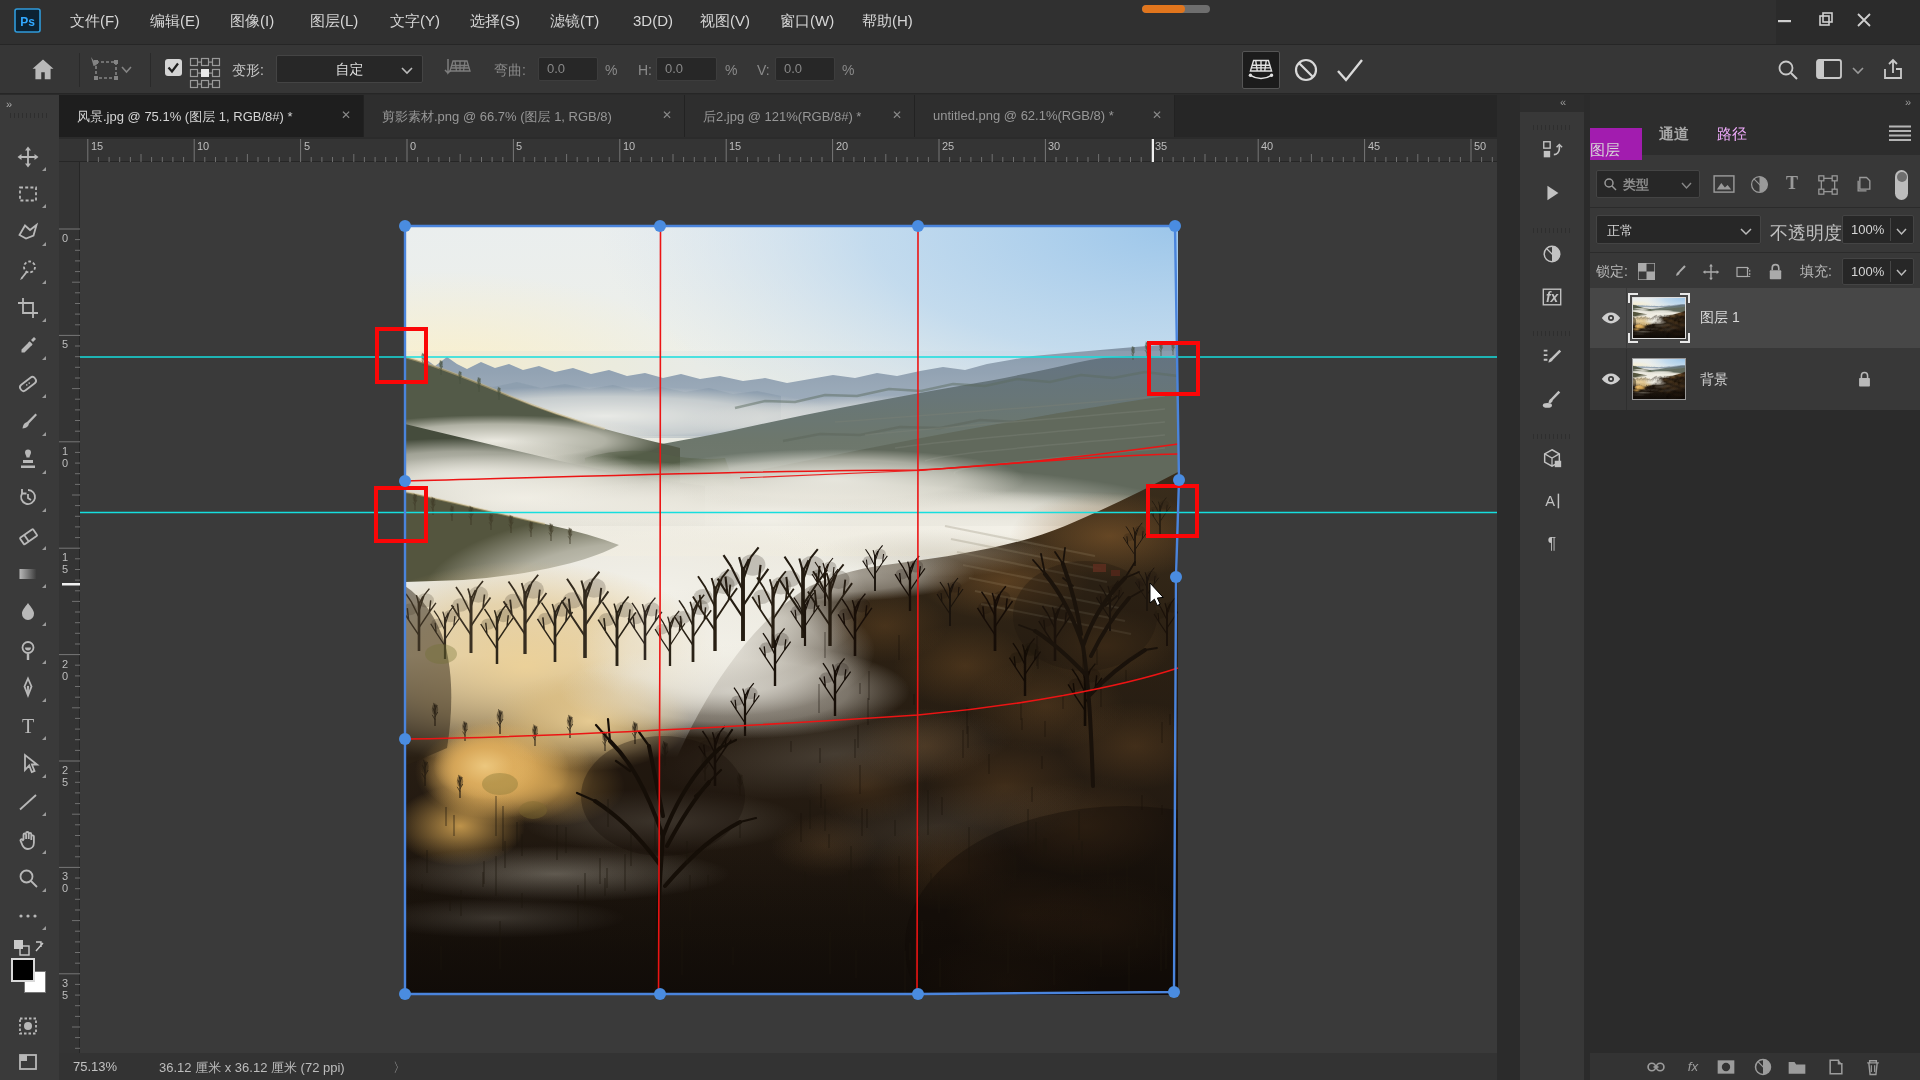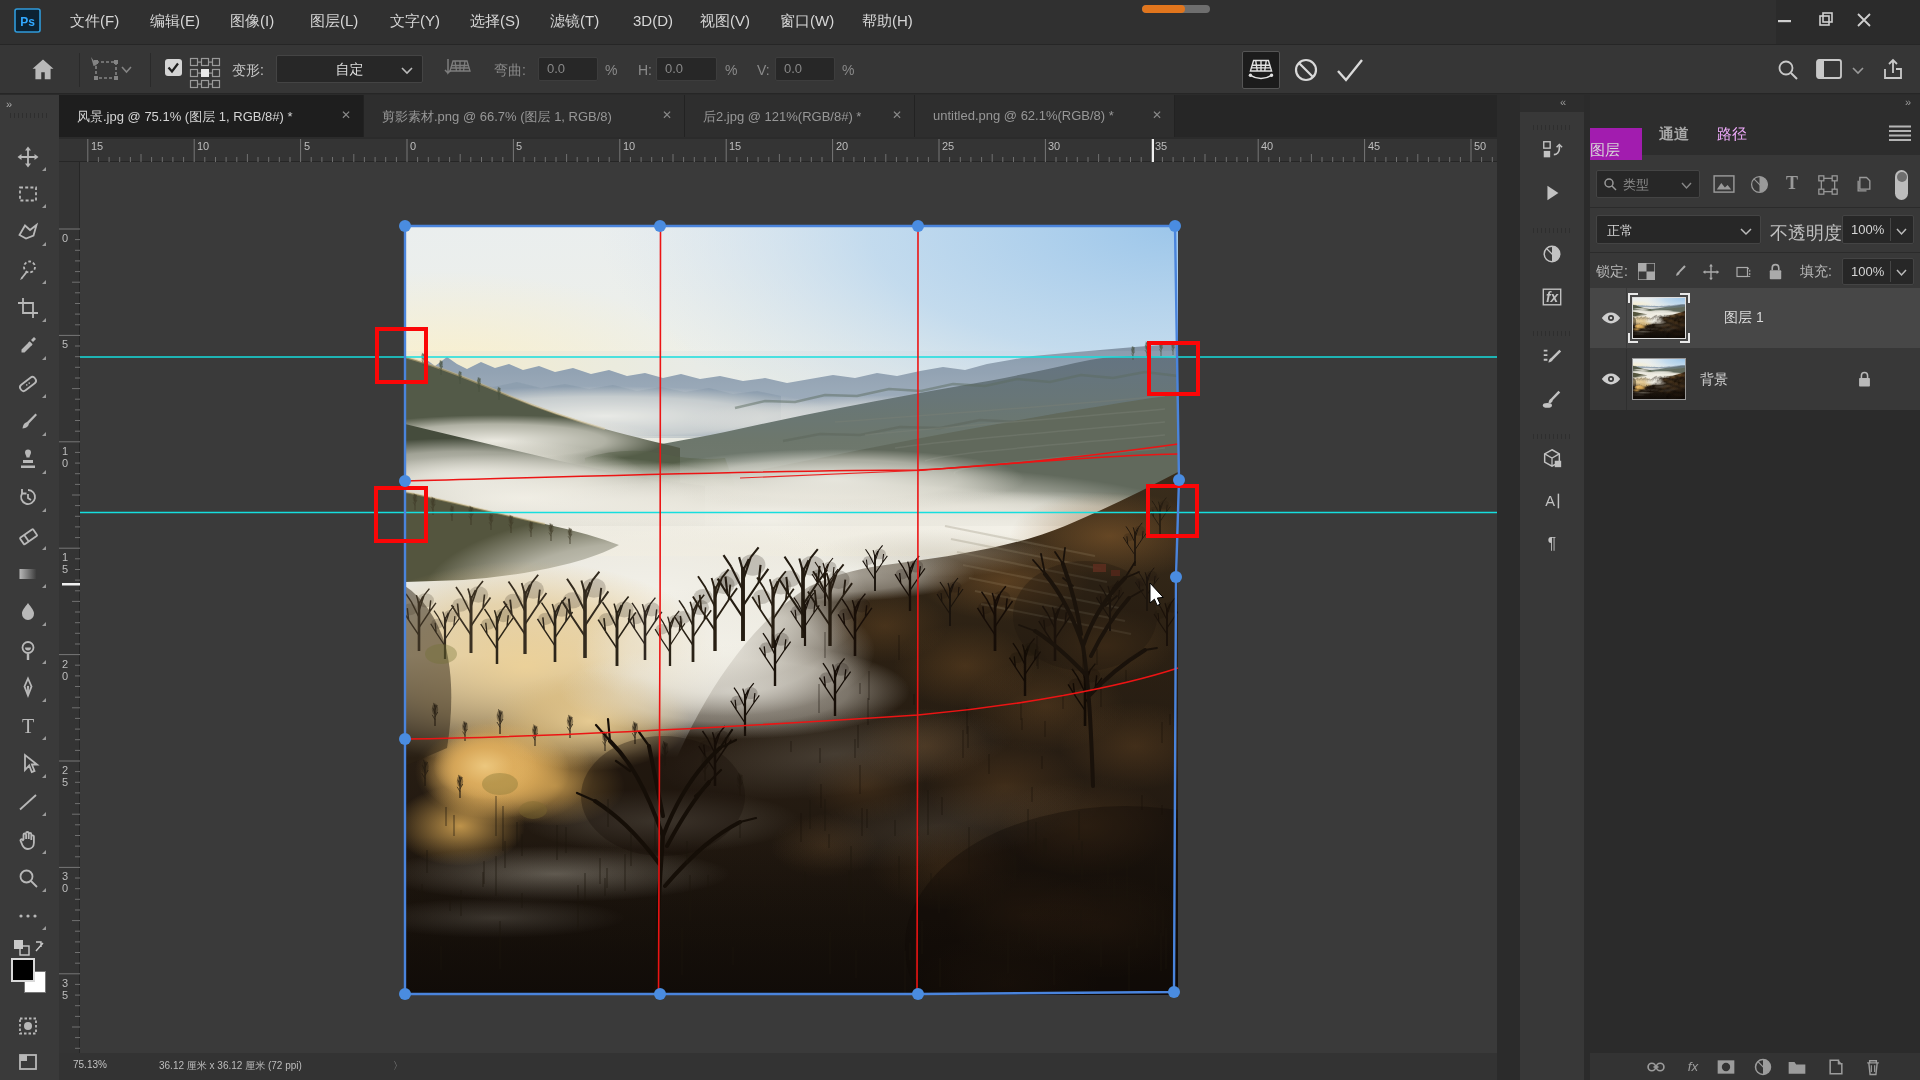--- a/index.html
+++ b/index.html
@@ -18,21 +18,21 @@
 .toolbar{position:absolute;left:0;top:95px;width:59px;height:985px;background:#3a3a3a;}
 .tool{position:absolute;left:16px;width:26px;height:26px;}
 .fly{position:absolute;right:-4px;bottom:0px;width:0;height:0;border-left:4px solid transparent;border-bottom:4px solid #9a9a9a;}
 .grip{position:absolute;height:5px;background-image:repeating-linear-gradient(90deg,#2e2e2e 0 1px,transparent 1px 4px);}
 .rulertop{position:absolute;left:59px;top:139px;width:1438px;height:23px;background:#343434;border-bottom:1px solid #262626;}
 .rulerleft{position:absolute;left:59px;top:162px;width:21px;height:891px;background:#343434;border-right:1px solid #262626;}
 .rcorner{position:absolute;left:59px;top:139px;width:21px;height:23px;background:#343434;border-right:1px solid #555;border-bottom:1px solid #555;}
 .canvas{position:absolute;left:80px;top:162px;width:1417px;height:891px;background:#3a3a3a;overflow:hidden;}
 .photo{position:absolute;left:325px;top:64px;}
 .overlay{position:absolute;left:0;top:0;}
-.statusbar{position:absolute;left:59px;top:1053px;width:1461px;height:27px;background:#333333;color:#c2c2c2;font-size:10px;}
+.statusbar{position:absolute;left:59px;top:1053px;width:1461px;height:27px;background:#333333;color:#c2c2c2;font-size:13px;}
 .dock{position:absolute;left:1497px;top:95px;width:423px;height:985px;background:#2b2b2b;}
 .pstrip{position:absolute;left:1520px;top:95px;width:64px;height:985px;background:#383838;}
 .phead{position:absolute;left:0;top:0;height:17px;background:#2d2d2d;color:#9a9a9a;font-size:11px;line-height:15px;letter-spacing:1px;}
 .lpanel{position:absolute;left:1590px;top:95px;width:330px;height:985px;background:#383838;}
 </style></head>
 <body>
 <div class="menubar">
     <svg width="27" height="25" viewBox="0 0 27 25" style="position:absolute;left:14px;top:8px;">
       <rect x="1" y="1" width="25" height="23" rx="2" fill="#0c2233" stroke="#2f9bdb" stroke-width="1.6"></rect>
       <text x="13.5" y="17.5" font-size="12" font-weight="bold" fill="#31a8ff" text-anchor="middle">Ps</text>
@@ -851,21 +851,21 @@
     </div>
     <div style="position:absolute;left:0;top:17px;width:330px;height:43px;background:#2d2d2d;">
       <div style="position:absolute;left:0;top:16px;width:52px;height:43px;background:#a21caf;color:#d8d8d8;line-height:43px;font-size:15px;">图层</div>
       <div style="position:absolute;left:58px;top:0;width:52px;height:43px;color:#a8a8a8;text-align:center;line-height:43px;font-size:15px;font-weight:bold;">通道</div>
       <div style="position:absolute;left:116px;top:0;width:52px;height:43px;color:#f0abfc;text-align:center;line-height:43px;font-size:15px;">路径</div>
       <svg width="22" height="17" style="position:absolute;right:9px;top:13px;">
         <path d="M0 1.5h22M0 6h22M0 10.5h22M0 15h22" stroke="#b5b5b5" stroke-width="2.2"></path>
       </svg>
     </div>
     <div style="position:absolute;left:0;top:65px;width:330px;height:45px;background:#383838;">
-      <div class="field" style="left:6px;top:10px;width:104px;height:28px;">
+      <div class="field" style="left:6px;top:10px;width:104px;height:28px;font-weight:bold;">
          <svg width="13" height="13" style="position:absolute;left:7px;top:7px;">
           <circle cx="5" cy="5" r="4" stroke="#999" stroke-width="1.5" fill="none"></circle>
           <path d="M8 8l4 4" stroke="#999" stroke-width="1.5"></path>
         </svg>
          <span style="position:absolute;left:26px;top:5px;color:#8a8a8a;font-size:13px;">类型</span>
          <svg width="11" height="8" style="position:absolute;right:7px;top:11px;">
           <path d="M1 1l4.5 5L10 1" stroke="#888" stroke-width="1.4" fill="none"></path>
         </svg>
       </div>
       <svg width="22" height="18" viewBox="0 0 24 20" style="position:absolute;left:123px;top:15px;">
@@ -947,21 +947,21 @@
           <circle cx="12" cy="8" r="3.6" fill="#383838"></circle>
           <circle cx="12" cy="8" r="1.6" fill="#cfcfcf"></circle>
         </svg></div>
        <div style="position:absolute;left:36px;top:0;width:1px;height:60px;background:#3a3a3a;"></div>
        <div style="position:absolute;left:43px;top:10px;width:52px;height:40px;outline:1px solid #ddd;"><svg width="52" height="40" viewBox="0 0 773 769" preserveAspectRatio="none">
           <use href="#photoPic"></use>
         </svg></div>
        <svg width="62" height="50" style="position:absolute;left:38px;top:5px;">
         <path d="M1 10V1h9M52 1h9v9M61 40v9h-9M10 49H1v-9" stroke="#e8e8e8" stroke-width="2" fill="none"></path>
       </svg>
-       <span style="position:absolute;left:110px;top:21px;color:#dadada;font-size:14px;margin-left:24px;">图层 1</span>
+       <span style="position:absolute;left:110px;top:21px;color:#dadada;font-size:14px;">图层 1</span>
      </div>
     <div style="position:absolute;left:0;top:254px;width:330px;height:61px;background:#383838;">
        <div style="position:absolute;left:11px;top:23px;"><svg width="20" height="14" viewBox="0 0 24 16">
           <path d="M1 8c3.5-4.5 7-6.5 11-6.5S19.5 3.5 23 8c-3.5 4.5-7 6.5-11 6.5S4.5 12.5 1 8z" fill="#cfcfcf"></path>
           <circle cx="12" cy="8" r="3.6" fill="#383838"></circle>
           <circle cx="12" cy="8" r="1.6" fill="#cfcfcf"></circle>
         </svg></div>
        <div style="position:absolute;left:36px;top:0;width:1px;height:61px;background:#2f2f2f;"></div>
        <div style="position:absolute;left:43px;top:10px;width:52px;height:40px;outline:1px solid #999;"><svg width="52" height="40" viewBox="0 0 773 769" preserveAspectRatio="none">
           <use href="#photoPic"></use>

